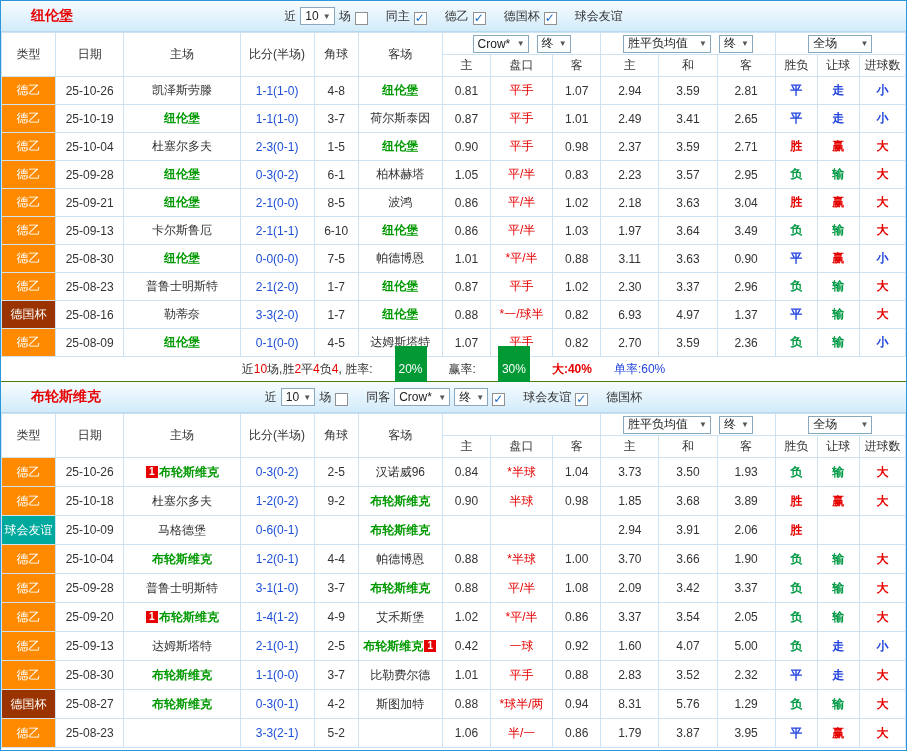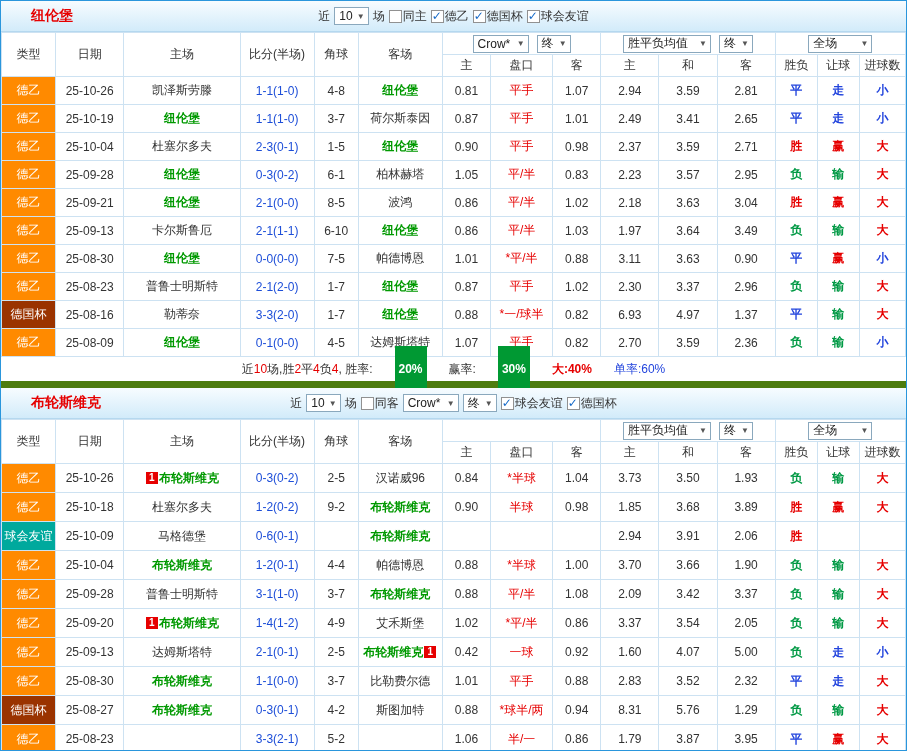--- a/index.html
+++ b/index.html
@@ -17,21 +17,21 @@
   .radio-circle.on{background:#fff}
   .radio-circle.on::after{content:"";position:absolute;left:2px;top:2px;width:5px;height:5px;border-radius:50%;background:#444}
   .close-btn{position:absolute;right:5px;top:3px;width:22px;height:21px;background:#49a9e8;border:1px solid #cfe9fb;
              border-radius:2px;color:#fff;font-size:13px;font-weight:bold;display:flex;align-items:center;justify-content:center;cursor:pointer}
 
   
   .section-header{height:30px;background:linear-gradient(180deg,#f7fcff,#d2ebfa);
                   border-bottom:1px solid #b5d8ef;position:relative;display:flex;align-items:center}
   .team-title{color:#e60000;font-weight:bold;font-size:14px;margin-left:30px;position:relative;z-index:2}
   .filter{position:absolute;left:0;right:0;display:flex;align-items:center;justify-content:center;gap:4px;z-index:1}
-  .cb-wrap{display:inline-flex;align-items:center;gap:1px;cursor:pointer}
+  .cb-wrap{display:inline-flex;align-items:flex-end;gap:18px;cursor:pointer}
   .cb{width:13px;height:13px;border:1px solid #919191;background:#fff;display:inline-block;position:relative;box-sizing:border-box}
   .cb.checked::after{content:"✓";color:#1569c7;font-weight:bold;font-size:12px;position:absolute;left:0;top:-2px}
   .dd{display:inline-flex;align-items:center;justify-content:space-between;border:1px solid #8aa8bd;background:#fff;
       height:18px;padding:0 3px 0 4px;gap:4px;cursor:pointer;color:#222;box-sizing:border-box}
   .dd .arr{font-size:8px;color:#555}
   .dd-count{min-width:34px}.dd-odds{min-width:56px}.dd-final{min-width:34px}.dd-avg{min-width:88px}.dd-scope{min-width:64px}
 
   
   table{border-collapse:collapse;table-layout:fixed;width:905px}
   th,td{border:1px solid #cde2f2;text-align:center;padding:0 2px;overflow:hidden;white-space:nowrap;font-weight:normal}
@@ -41,22 +41,22 @@
   .t2 tbody td{height:28px}
   .type-cell{color:#fff}
   .score{color:#1d4ed8}
   .hcap{color:#e60000}
   td.result-cell{font-weight:bold}
   .tname.focus{color:#009900;font-weight:bold}
   .rank-badge{display:inline-block;background:#e60000;color:#fff;font-size:10px;line-height:12px;width:12px;height:12px;
               margin:0 1px;vertical-align:1px;font-weight:bold}
 
   
-  .stats-bar{height:24px;display:flex;align-items:center;justify-content:center;gap:22px;background:#fff;border-bottom:7px solid #4d7c0f}
-  .badge-green{background:#009933;color:#fff;font-weight:bold;padding:16px 4px}
+  .stats-bar{height:24px;display:flex;align-items:center;justify-content:center;gap:22px;background:#fff;border-bottom:1px solid #4d7c0f}
+  .badge-green{background:#009933;color:#fff;font-weight:normal;padding:16px 4px}
   .txt-red{color:#e60000;font-weight:bold}
   .txt-blue{color:#2244dd;font-weight:normal}
 </style>
 </head>
 <body>
 
 <div class="window">
 
 
   <div class="section-header">

